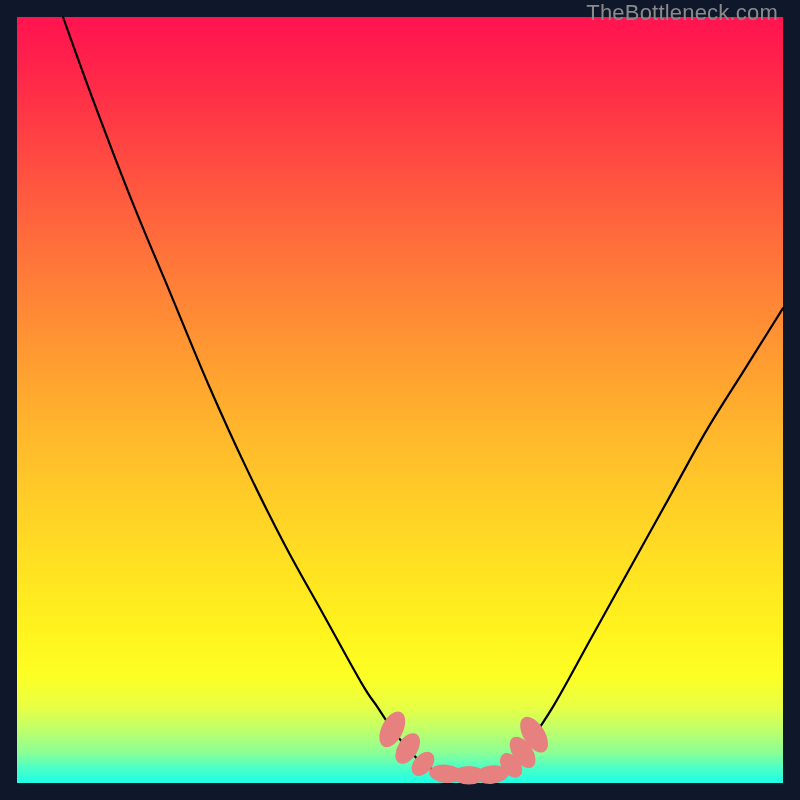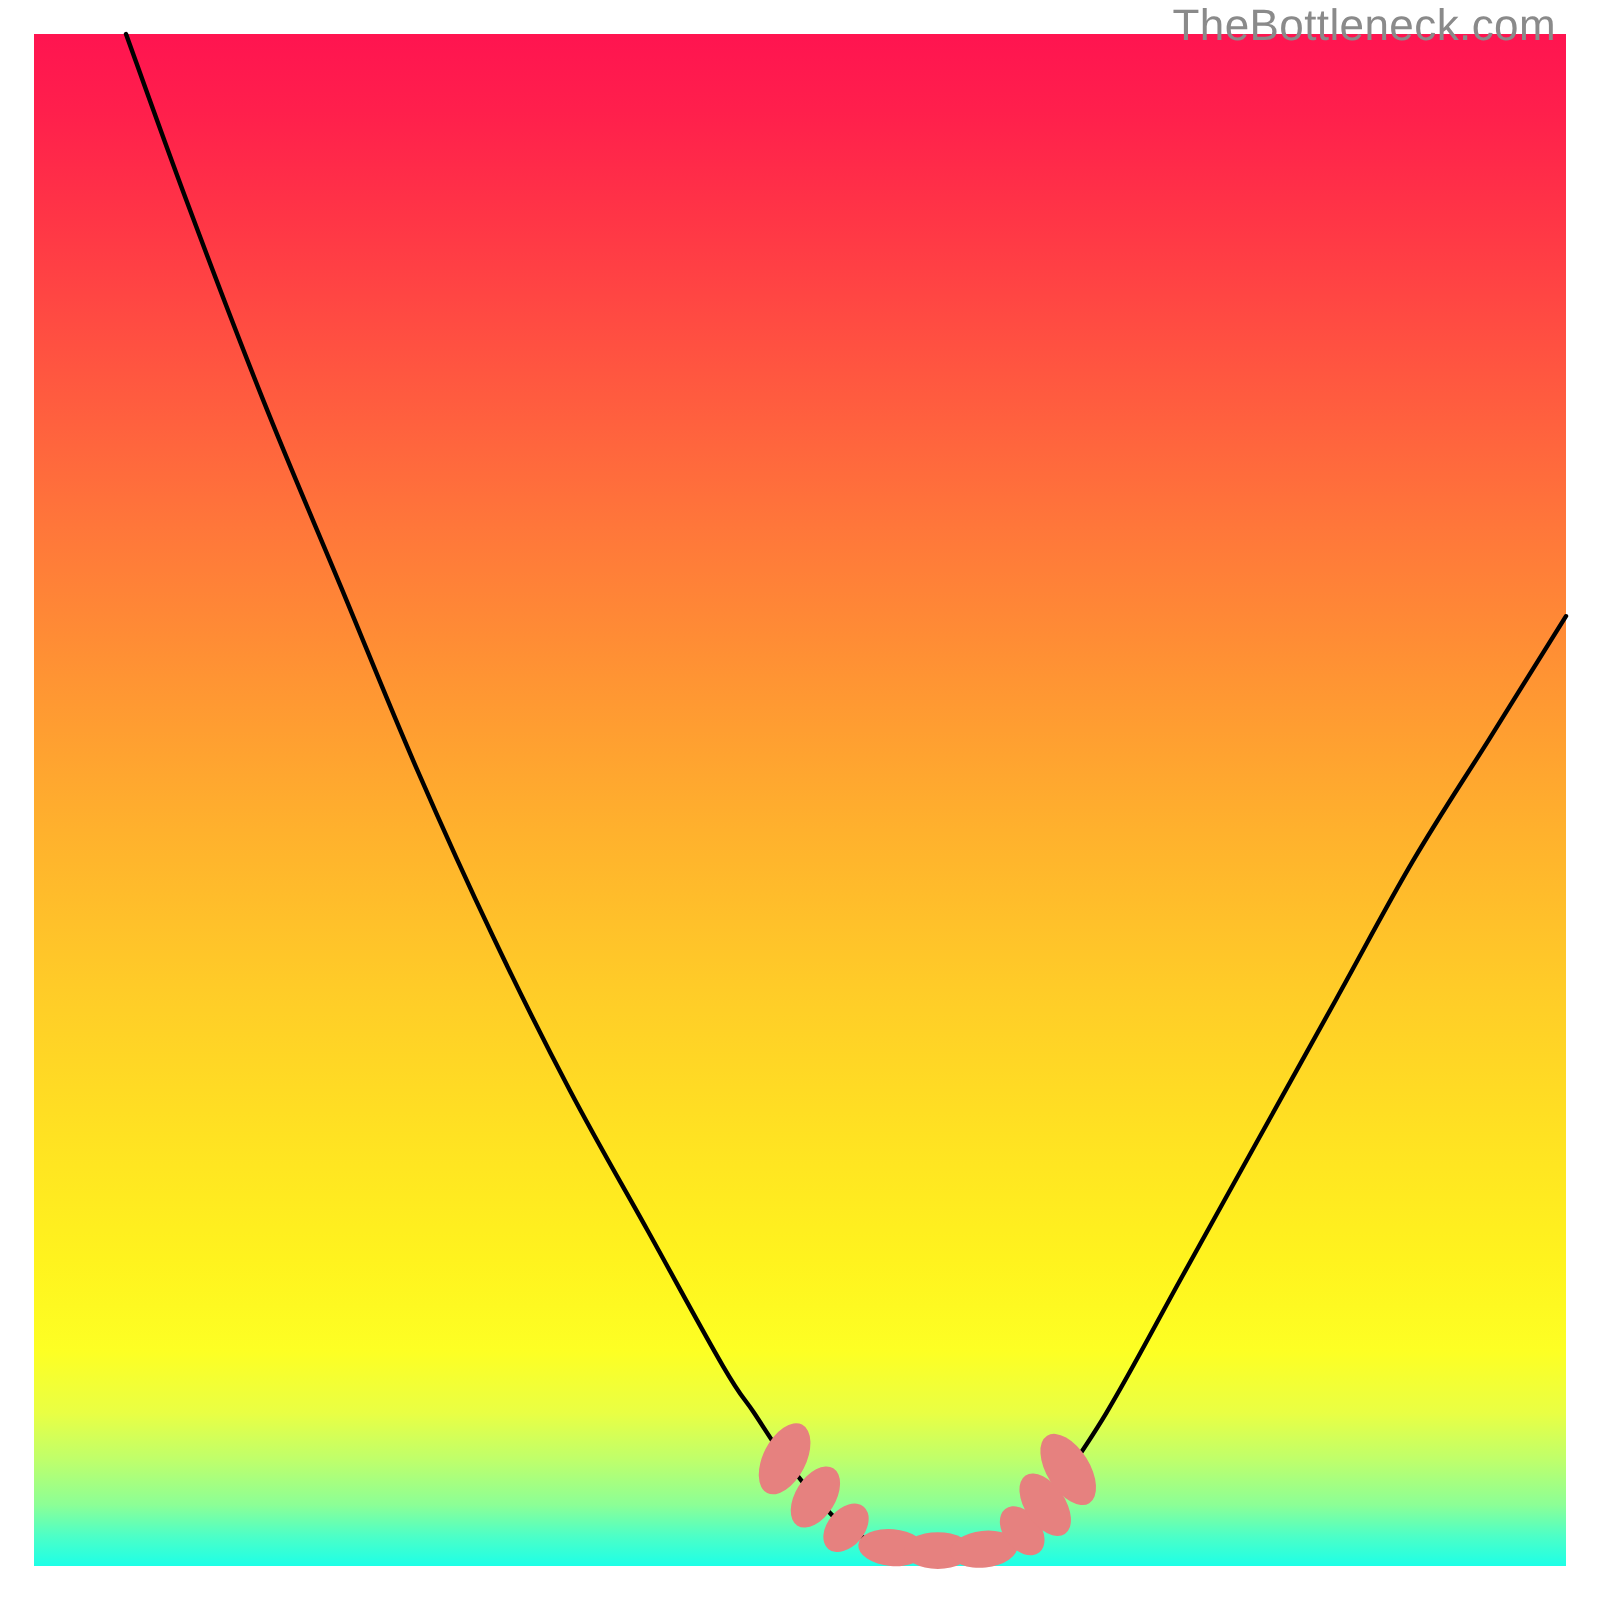--- a/index.html
+++ b/index.html
@@ -9,21 +9,21 @@
     height: 800px;
     background: #000;
     overflow: hidden;
   }
   .frame {
     position: absolute;
     left: 0;
     top: 0;
     width: 800px;
     height: 800px;
-    background: #ffffff;
+    background: #0f172a;
   }
   .plot {
     position: absolute;
     left: 17px;
     top: 17px;
     width: 766px;
     height: 766px;
     background: linear-gradient(
       to bottom,
       #ff1450 0%,

